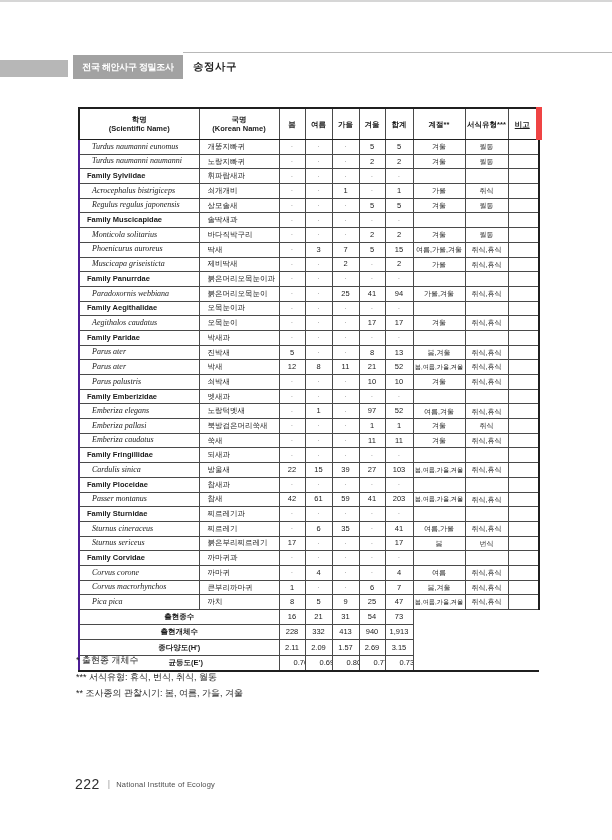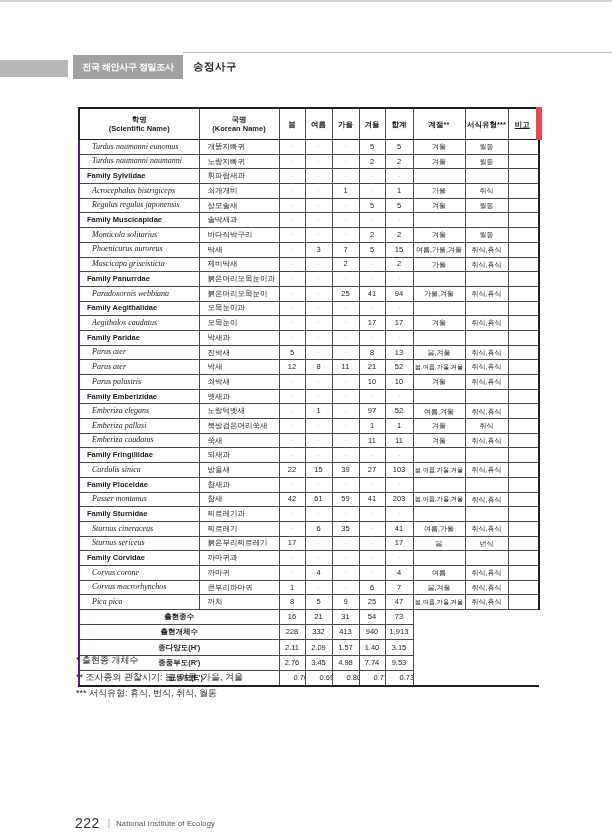--- a/index.html
+++ b/index.html
@@ -43,21 +43,21 @@
   td.c-season,td.c-habitat{font-size:7px;}
   tr.sum td{height:14.2px;margin-top:40px;}
   tr.sum td.slabel{font-weight:bold;text-align:center;}
   tr.sum td.ghost{border:none;background:#ffffff;}
   tr.sum.last td{border-bottom:2px solid #1f1f1f;padding-left:14px;}
   tr.sum.last td.ghost{border-bottom:2px solid #1f1f1f;border-left:none;border-right:none;border-top:none;}
   
   .footnotes{position:absolute;left:76px;top:652px;font-size:9px;color:#1c1c1c;}
   .footnotes div{line-height:16.5px;white-space:nowrap;}
   
-  .footer{position:absolute;left:75px;top:776px;display:flex;align-items:center;margin-top:39px;}
+  .footer{position:absolute;left:75px;top:776px;display:flex;align-items:center;}
   .page-num{font-size:14px;color:#2e2e2e;letter-spacing:0.5px;}
   .footer-sep{font-size:9px;color:#999;margin:0 6px 0 8px;}
   .footer-text{font-size:7.5px;color:#4d4d4d;letter-spacing:0.2px;}
 </style>
 </head>
 <body>
 
 <div class="top-line"></div>
 
 <div class="hdr-rule"></div>
@@ -518,49 +518,40 @@
           <td class="num">413</td>
           <td class="num">940</td>
           <td class="num">1,913</td>
           <td colspan="3" class="ghost"></td>
         </tr>
         <tr class="sum">
           <td colspan="2" class="slabel">종다양도(H')</td>
           <td class="num">2.11</td>
           <td class="num">2.09</td>
           <td class="num">1.57</td>
-          <td class="num">1.40</td>
+          <td class="num">2.69</td>
           <td class="num">3.15</td>
-          <td colspan="3" class="ghost"></td>
-        </tr>
-        <tr class="sum">
-          <td colspan="2" class="slabel">종풍부도(R')</td>
-          <td class="num">2.76</td>
-          <td class="num">3.45</td>
-          <td class="num">4.98</td>
-          <td class="num">7.74</td>
-          <td class="num">9.53</td>
           <td colspan="3" class="ghost"></td>
         </tr>
         <tr class="sum last">
           <td colspan="2" class="slabel">균등도(E')</td>
           <td class="num">0.76</td>
           <td class="num">0.69</td>
           <td class="num">0.80</td>
           <td class="num">0.77</td>
           <td class="num">0.73</td>
           <td colspan="3" class="ghost"></td>
         </tr>
       </tbody>
   </table>
 </div>
 
 <div class="footnotes">
   <div>* 출현종 개체수</div>
+  <div>*** 서식유형: 휴식, 번식, 취식, 월동</div>
   <div>** 조사종의 관찰시기: 봄, 여름, 가을, 겨울</div>
-  <div>*** 서식유형: 휴식, 번식, 취식, 월동</div>
 </div>
 
 <div class="footer">
   <span class="page-num">222</span>
   <span class="footer-sep">|</span>
   <span class="footer-text">National Institute of Ecology</span>
 </div>
 
 </body></html>

